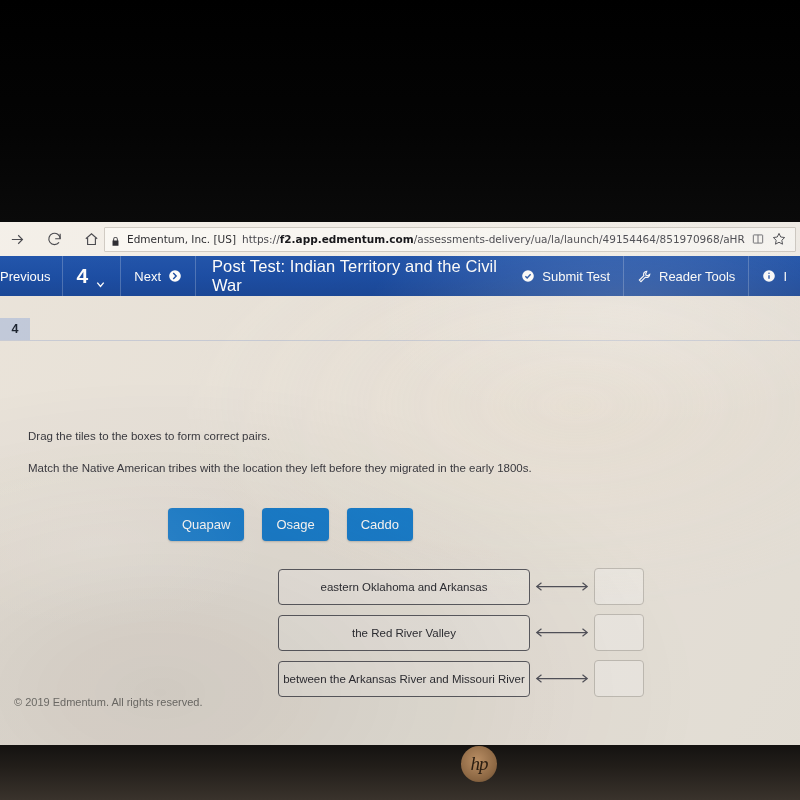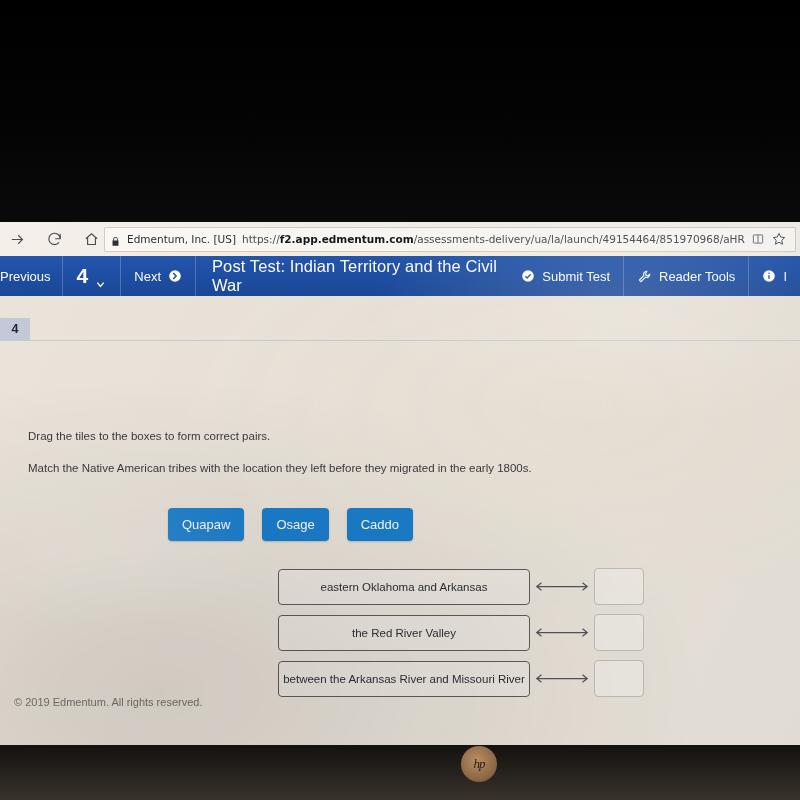--- a/index.html
+++ b/index.html
@@ -35,21 +35,21 @@
   }
   .hp-logo {
     position: absolute;
     left: 461px; top: 746px;
     width: 36px; height: 36px;
     border-radius: 50%;
     background: radial-gradient(circle at 45% 40%, #b98e64 0%, #8c6743 65%, #5c442c 100%);
     display: flex; align-items: center; justify-content: center;
     font-family: "Liberation Serif", serif;
     font-style: italic;
-    font-size: 13px;
+    font-size: 19px;
     color: #2a1d11;
     letter-spacing: -1px;
   }
 
   
   #screen {
     position: absolute;
     left: 0; top: 222px;
     width: 800px; height: 523px;
     overflow: hidden;

